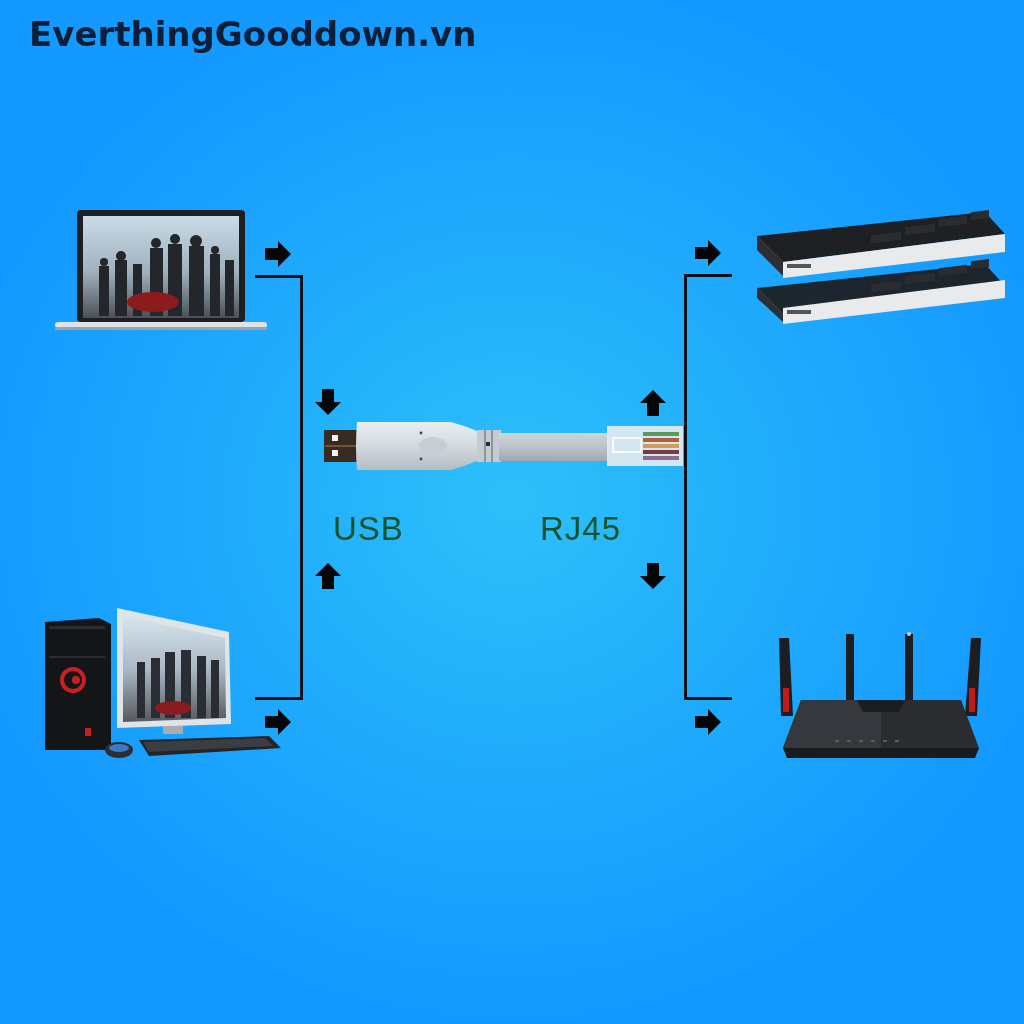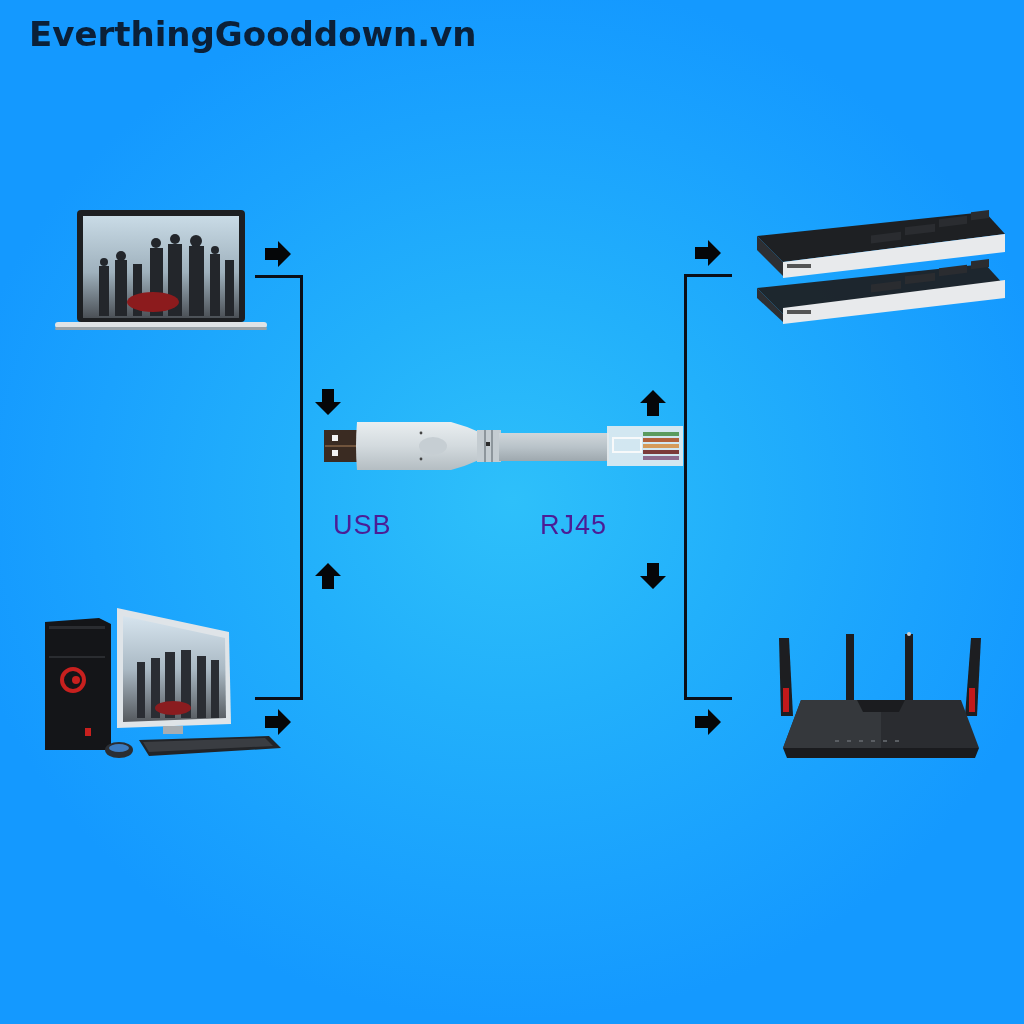--- a/index.html
+++ b/index.html
@@ -10,21 +10,21 @@
   }
   .abs { position: absolute; margin-left: 11px; }
   .watermark {
     left: 18px; top: 14px; font-family: "DejaVu Sans", sans-serif;
     font-weight: bold; font-size: 34px; color: #0b2038; letter-spacing: 0px;
     white-space: nowrap;
   }
   .line { background: #0a0f18; position: absolute; }
   .label {
     position: absolute; font-family: "Liberation Sans", sans-serif;
-    font-size: 27px; color: #4c1d95; letter-spacing: 1px;
+    font-size: 33px; color: #14532d; letter-spacing: 1px;
   }
   .arrow { position: absolute; width: 28px; height: 28px; }
   .arrow svg { width: 100%; height: 100%; display: block; }
 </style>
 </head>
 <body>
 
 <div class="abs watermark">EverthingGooddown.vn</div>
 
 <div class="abs" style="left:44px; top:208px; width:212px; height:124px;">

